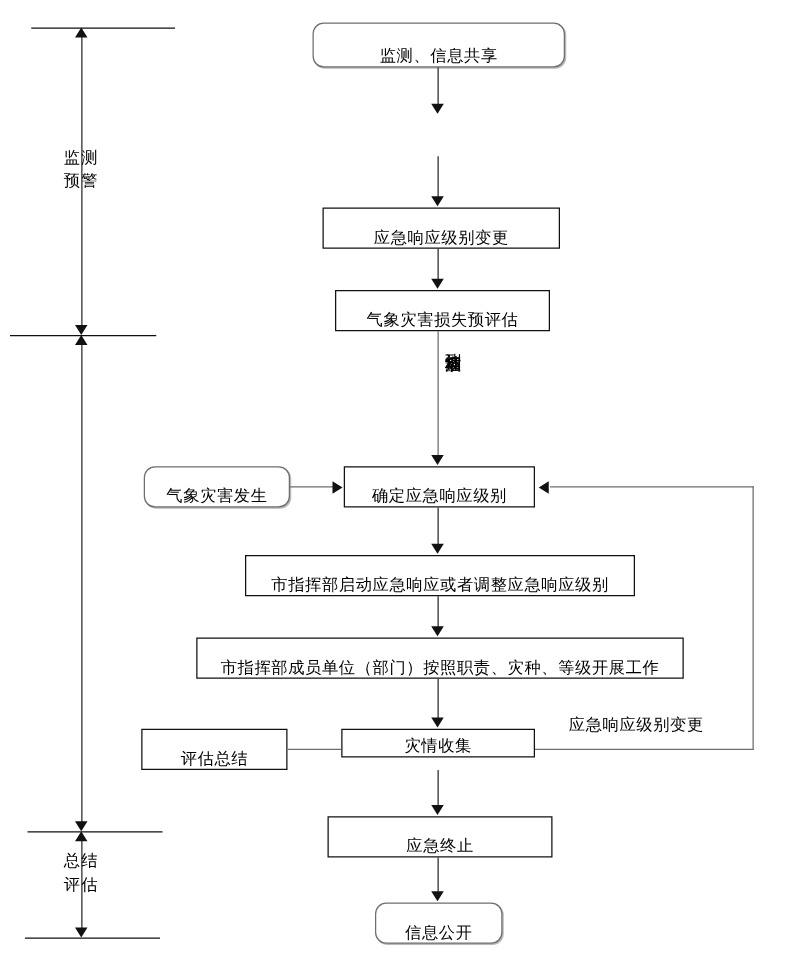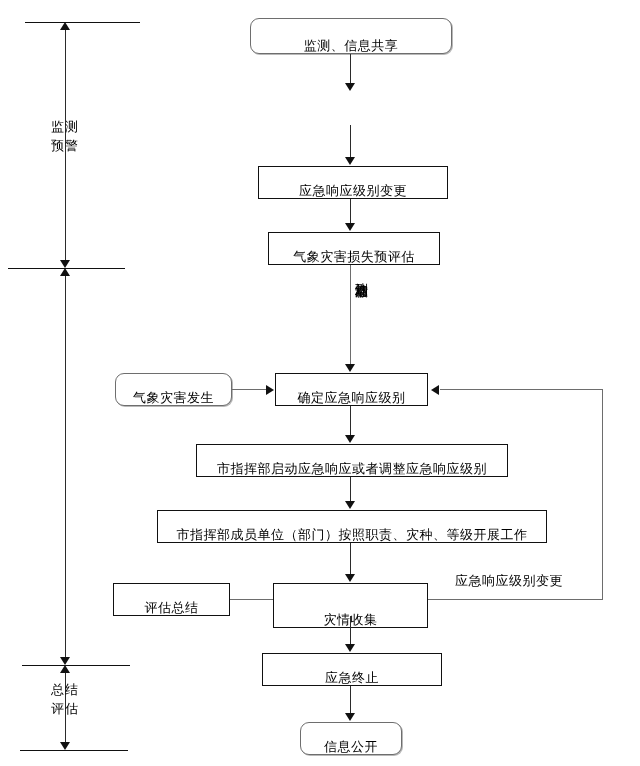--- a/index.html
+++ b/index.html
@@ -195,21 +195,21 @@
   </div>
 
   <div class="vline" style="left:350px; top:543px; height:32px;"></div>
   <div class="arrow-down" style="left:345px; top:574px;"></div>
 
   <div class="node sq" style="left:113px; top:583px; width:117px; height:33px;">
     <span>评估总结</span>
   </div>
   <div class="hline gray" style="left:230px; top:599px; width:43px;"></div>
 
-  <div class="node sq" style="left:273px; top:583px; width:155px; height:45px;">
+  <div class="node sq" style="left:273px; top:583px; width:155px; height:23px;">
     <span>灾情收集</span>
   </div>
 
   <div class="hline gray" style="left:428px; top:599px; width:175px;"></div>
   <div class="vline gray" style="left:602px; top:389px; height:211px;"></div>
   <div class="hline gray" style="left:440px; top:389px; width:163px;"></div>
   <div class="arrow-left" style="left:431px; top:385px;"></div>
   <div class="htext" style="left:455px; top:572px;">应急响应级别变更</div>
 
   <div class="vline" style="left:350px; top:616px; height:29px;"></div>

